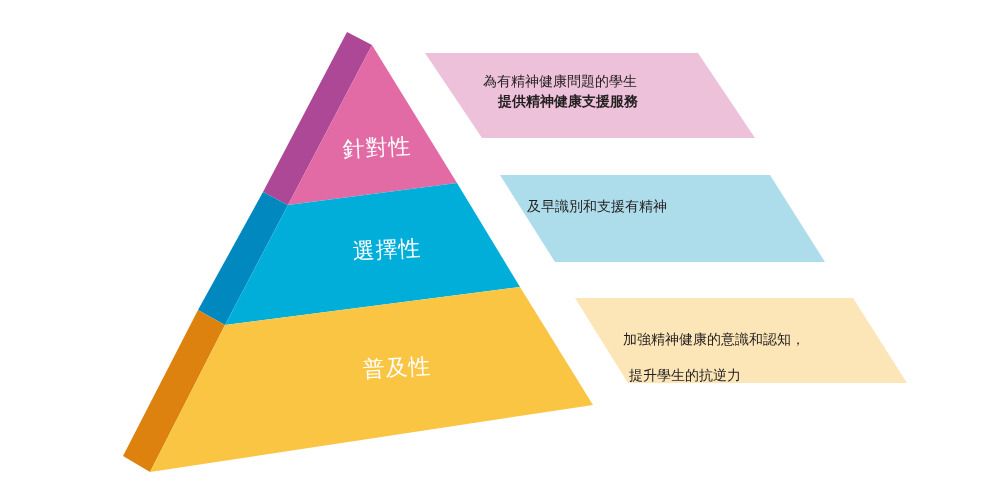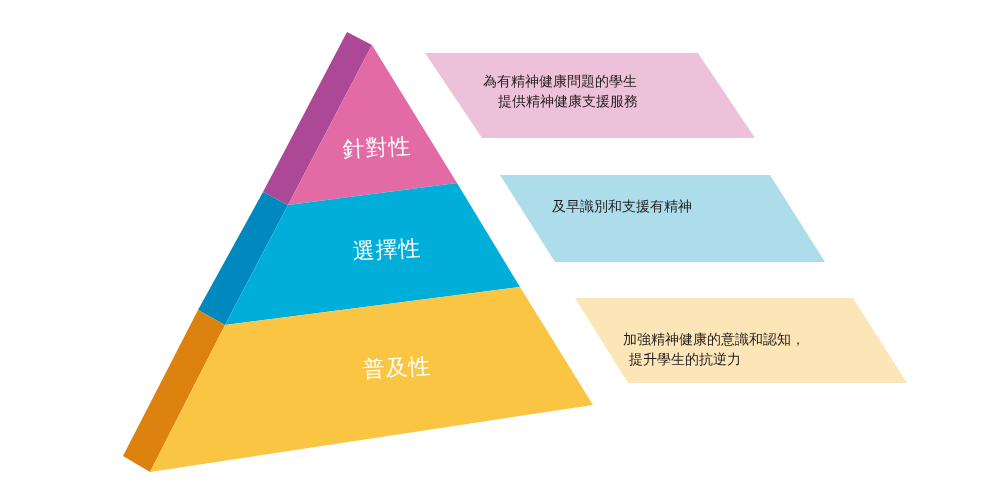--- a/index.html
+++ b/index.html
@@ -29,21 +29,21 @@
   <polygon points="500,175 770,175 825,262 555,262" fill="#ADDCEA"></polygon>
   <polygon points="575,298 853,298 907,383 628,383" fill="#FCE5B7"></polygon>
 </svg>
 
 <div class="tier-label" style="left:377px; top:148px;">針對性</div>
 <div class="tier-label" style="left:387px; top:250px;">選擇性</div>
 <div class="tier-label" style="left:397px; top:368px;">普及性</div>
 
 <div class="desc" style="left:482px; top:71px;text-align:center;">
   <span>為有精神健康問題的學生</span>
-  <span style="padding-left:16px;">提供精神健康支援服務</span>
+  <span style="padding-left:16px;font-weight:bold;">提供精神健康支援服務</span>
 </div>
-<div class="desc" style="left:552px; top:196px;">
+<div class="desc" style="left:527px; top:196px;">
   <span>及早識別和支援有精神</span>
 </div>
 <div class="desc" style="left:623px; top:329px;">
   <span>加強精神健康的意識和認知，</span>
-  <span style="padding-left:6px;">提升學生的抗逆力</span>
+  <span style="padding-left:6px;margin-top:16px;">提升學生的抗逆力</span>
 </div>
 
 </body></html>

